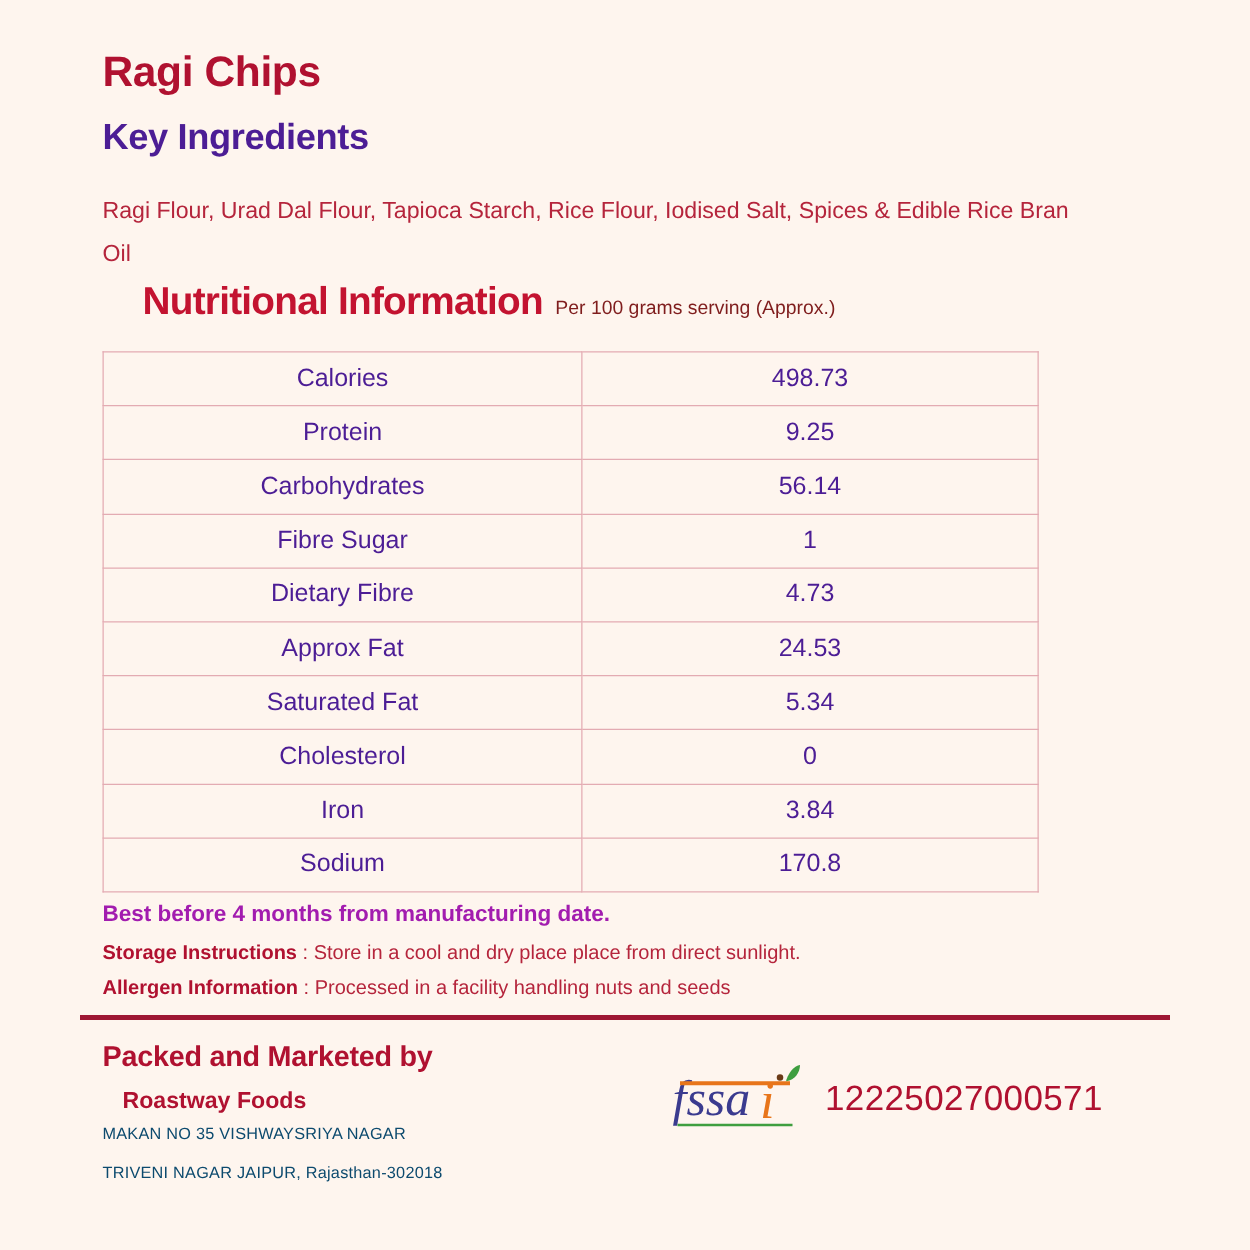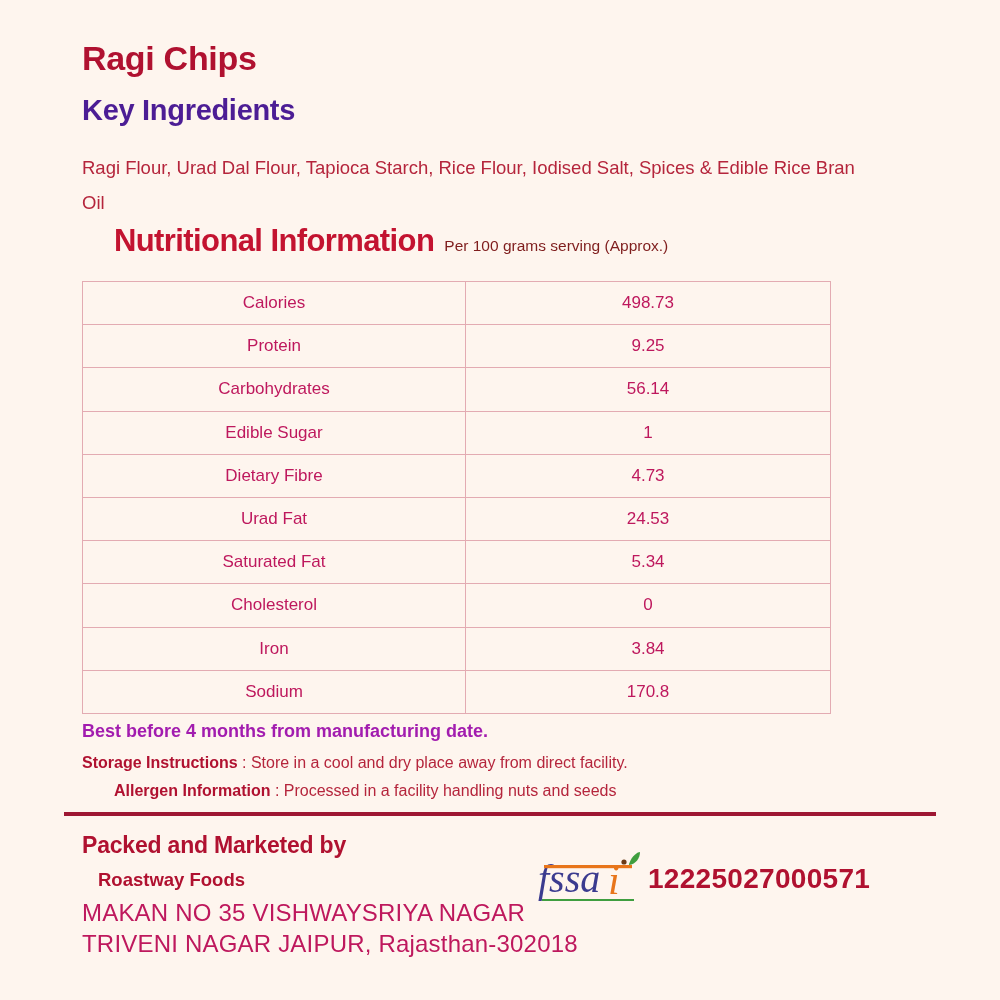--- a/index.html
+++ b/index.html
@@ -85,22 +85,22 @@
     top: 281px;
     width: 746px;
     border-collapse: collapse;
     table-layout: fixed;
   }
   .nutri-table td {
     border: 1px solid #e3abb2;
     height: 42.2px;
     text-align: center;
     vertical-align: middle;
-    font-size: 17px;
-    color: #be185d;
+    font-size: 20px;
+    color: #4c1d95;
     padding: 0;
     font-weight: 400;
   }
   .nutri-table td.label-col { width: 382px; }
   .nutri-table td.value-col { width: 364px; }
 
   
   .best-before {
     position: absolute;
     left: 82px;
@@ -109,21 +109,21 @@
     font-weight: bold;
     color: #a21caf;
   }
   .info-line {
     position: absolute;
     left: 82px;
     font-size: 16px;
     color: #b5253c;
   }
   .info-line.storage { top: 754px; }
-  .info-line.allergen { top: 782px; margin-left: 32px; }
+  .info-line.allergen { top: 782px; }
   .info-line .bold-lbl {
     font-weight: bold;
     color: #b01130;
   }
 
   
   .divider {
     position: absolute;
     left: 64px;
     top: 812px;
@@ -146,46 +146,46 @@
     position: absolute;
     left: 98px;
     top: 869px;
     font-size: 18.5px;
     font-weight: bold;
     color: #b01130;
   }
   .addr {
     position: absolute;
     left: 82px;
-    font-size: 24px;
-    color: #be185d;
+    font-size: 13px;
+    color: #0c4a6e;
     letter-spacing: 0.2px;
   }
   .addr.l1 { top: 899px; }
   .addr.l2 { top: 930px; }
 
   
   .fssai-block {
     position: absolute;
     left: 536px;
     top: 852px;
     display: flex;
     align-items: center;
   }
   .fssai-logo {
     position: relative;
     width: 108px;
     height: 54px;
   }
   .fssai-license {
     font-size: 28px;
-    font-weight: bold;
+    font-weight: normal;
     color: #b01130;
     letter-spacing: 0.3px;
-    margin-left: 4px;
+    margin-left: 16px;
     white-space: nowrap;
   }
 </style>
 </head>
 <body>
 
 <div class="page">
 
   <div class="product-title">Ragi Chips</div>
 
@@ -206,29 +206,29 @@
         </tr>
         <tr>
           <td class="label-col">Protein</td>
           <td class="value-col">9.25</td>
         </tr>
         <tr>
           <td class="label-col">Carbohydrates</td>
           <td class="value-col">56.14</td>
         </tr>
         <tr>
-          <td class="label-col">Edible Sugar</td>
+          <td class="label-col">Fibre Sugar</td>
           <td class="value-col">1</td>
         </tr>
         <tr>
           <td class="label-col">Dietary Fibre</td>
           <td class="value-col">4.73</td>
         </tr>
         <tr>
-          <td class="label-col">Urad Fat</td>
+          <td class="label-col">Approx Fat</td>
           <td class="value-col">24.53</td>
         </tr>
         <tr>
           <td class="label-col">Saturated Fat</td>
           <td class="value-col">5.34</td>
         </tr>
         <tr>
           <td class="label-col">Cholesterol</td>
           <td class="value-col">0</td>
         </tr>
@@ -239,21 +239,21 @@
         <tr>
           <td class="label-col">Sodium</td>
           <td class="value-col">170.8</td>
         </tr>
       </tbody>
   </table>
 
   <div class="best-before">Best before 4 months from manufacturing date.</div>
 
   <div class="info-line storage">
-    <span class="bold-lbl">Storage Instructions</span><span> : Store in a cool and dry place away from direct facility.</span>
+    <span class="bold-lbl">Storage Instructions</span><span> : Store in a cool and dry place place from direct sunlight.</span>
   </div>
 
   <div class="info-line allergen">
     <span class="bold-lbl">Allergen Information</span><span> : Processed in a facility handling nuts and seeds</span>
   </div>
 
   <div class="divider"></div>
 
   <div class="packed-title">Packed and Marketed by</div>
 

